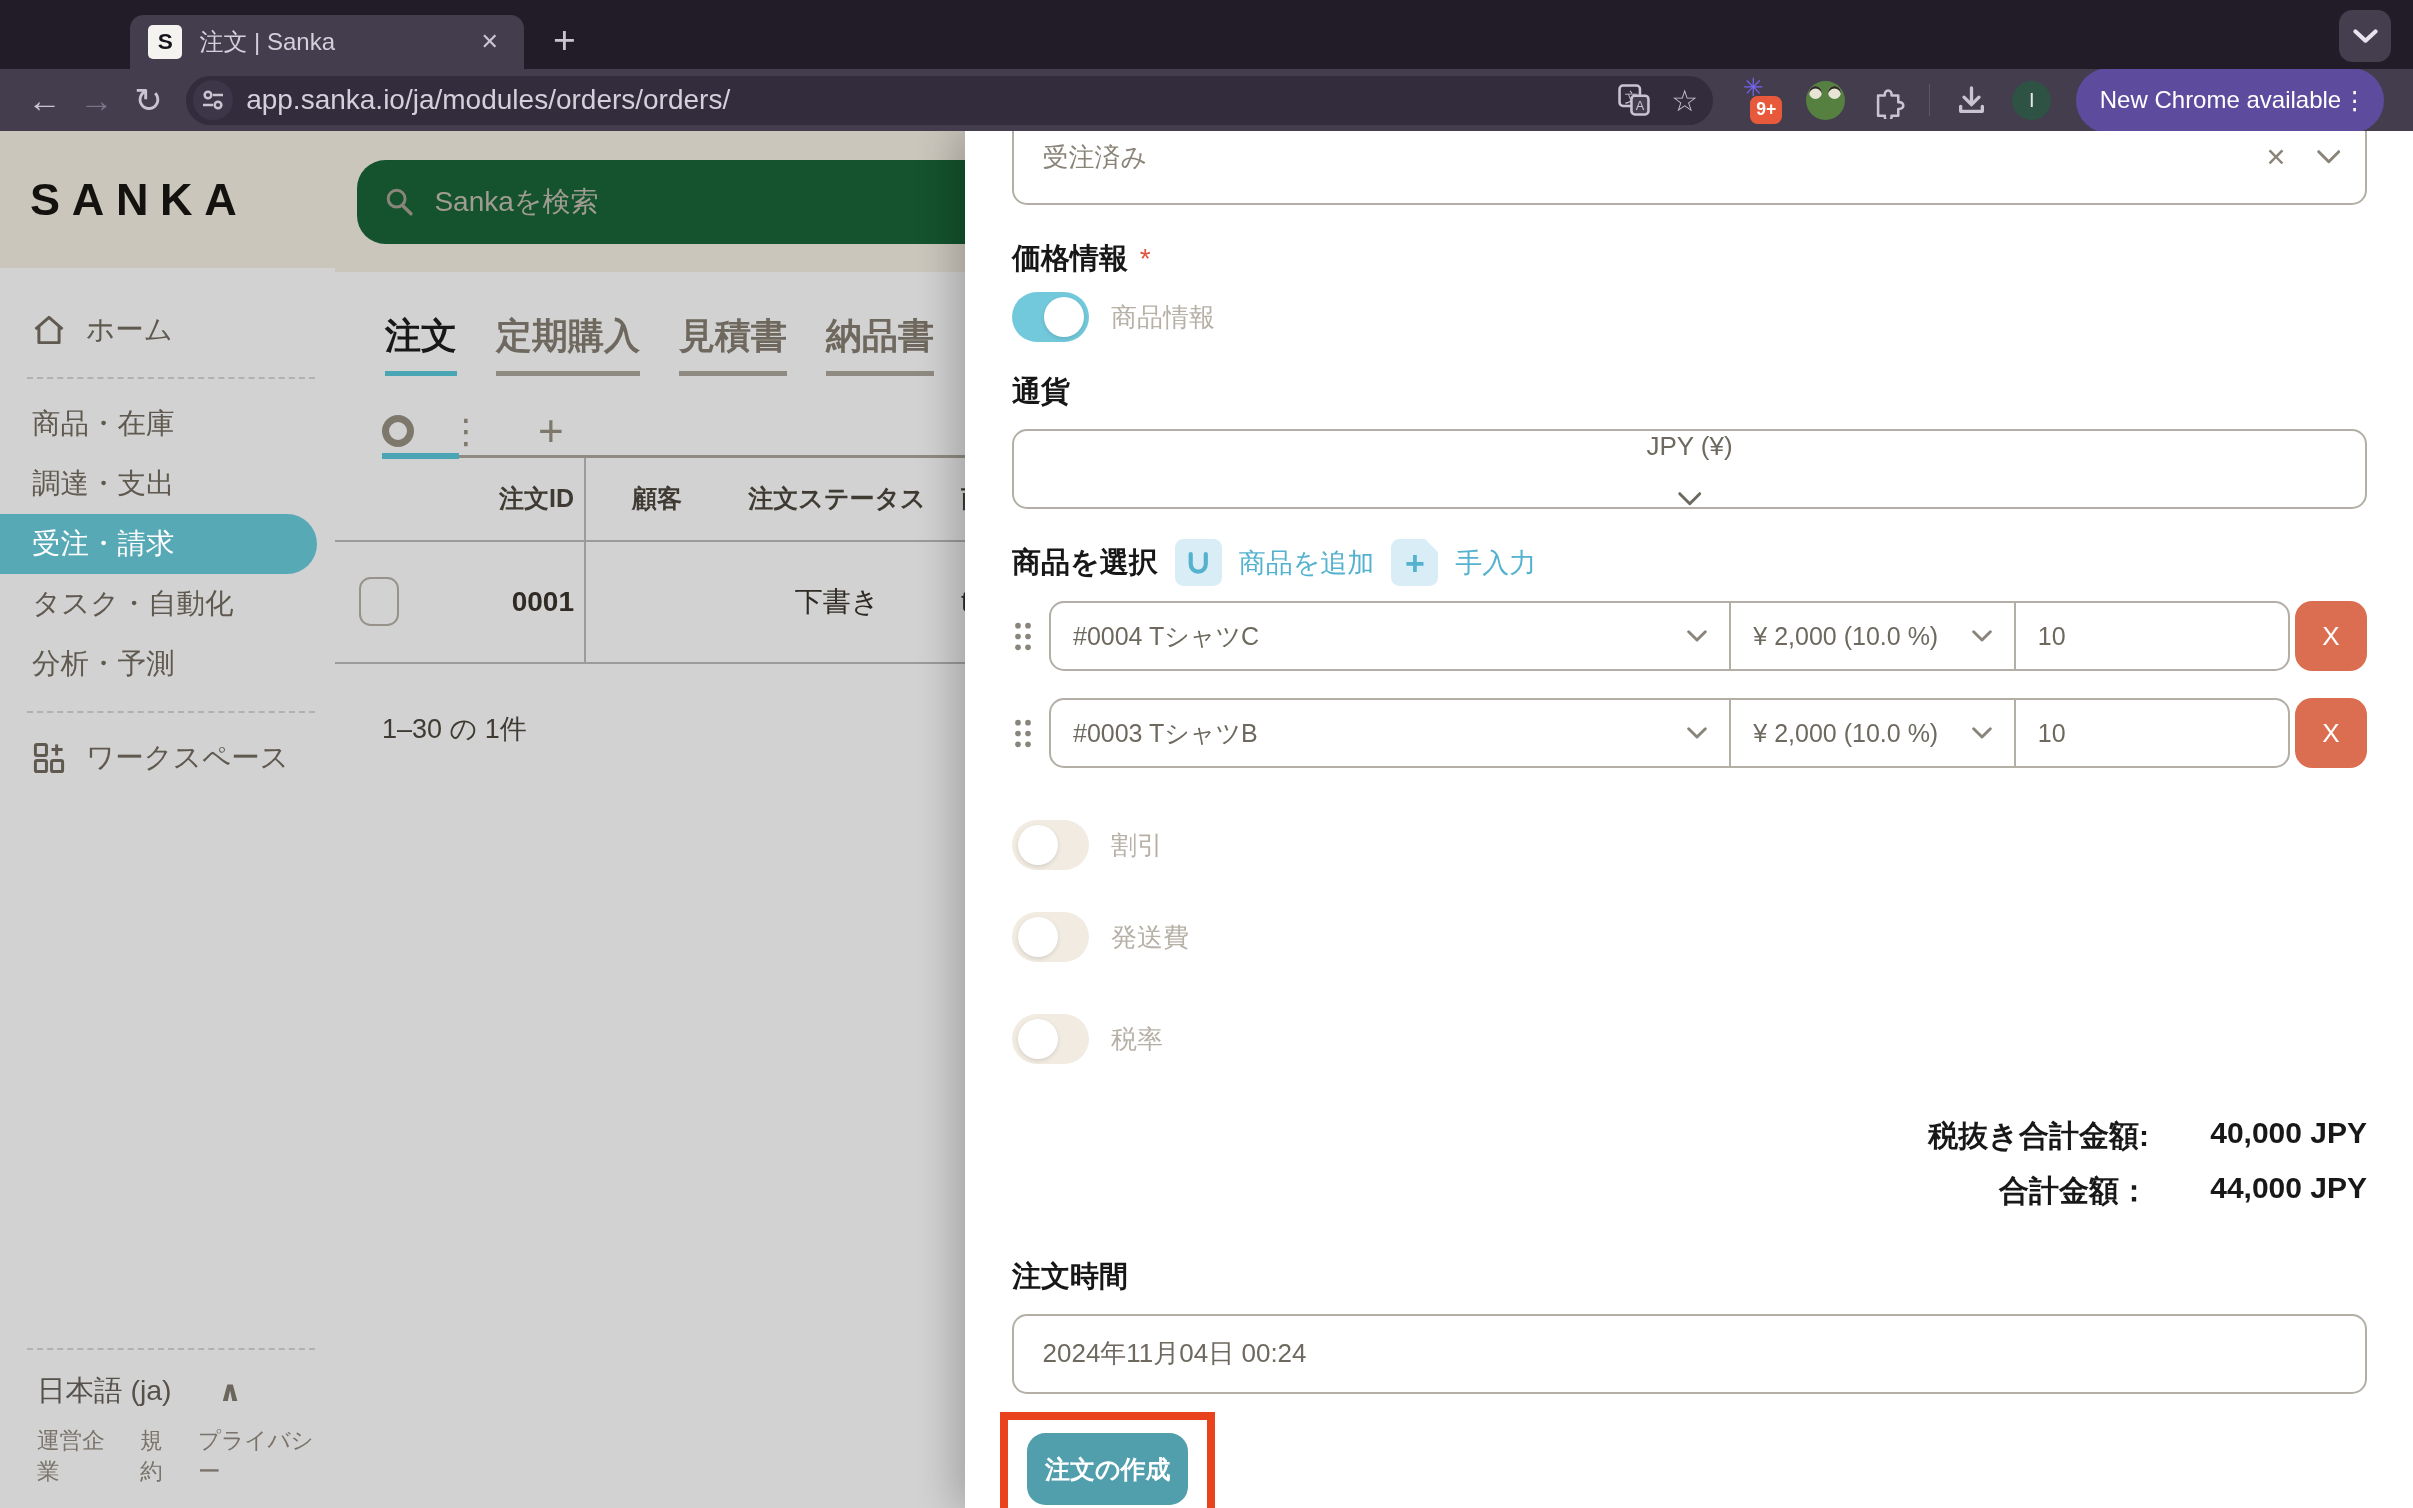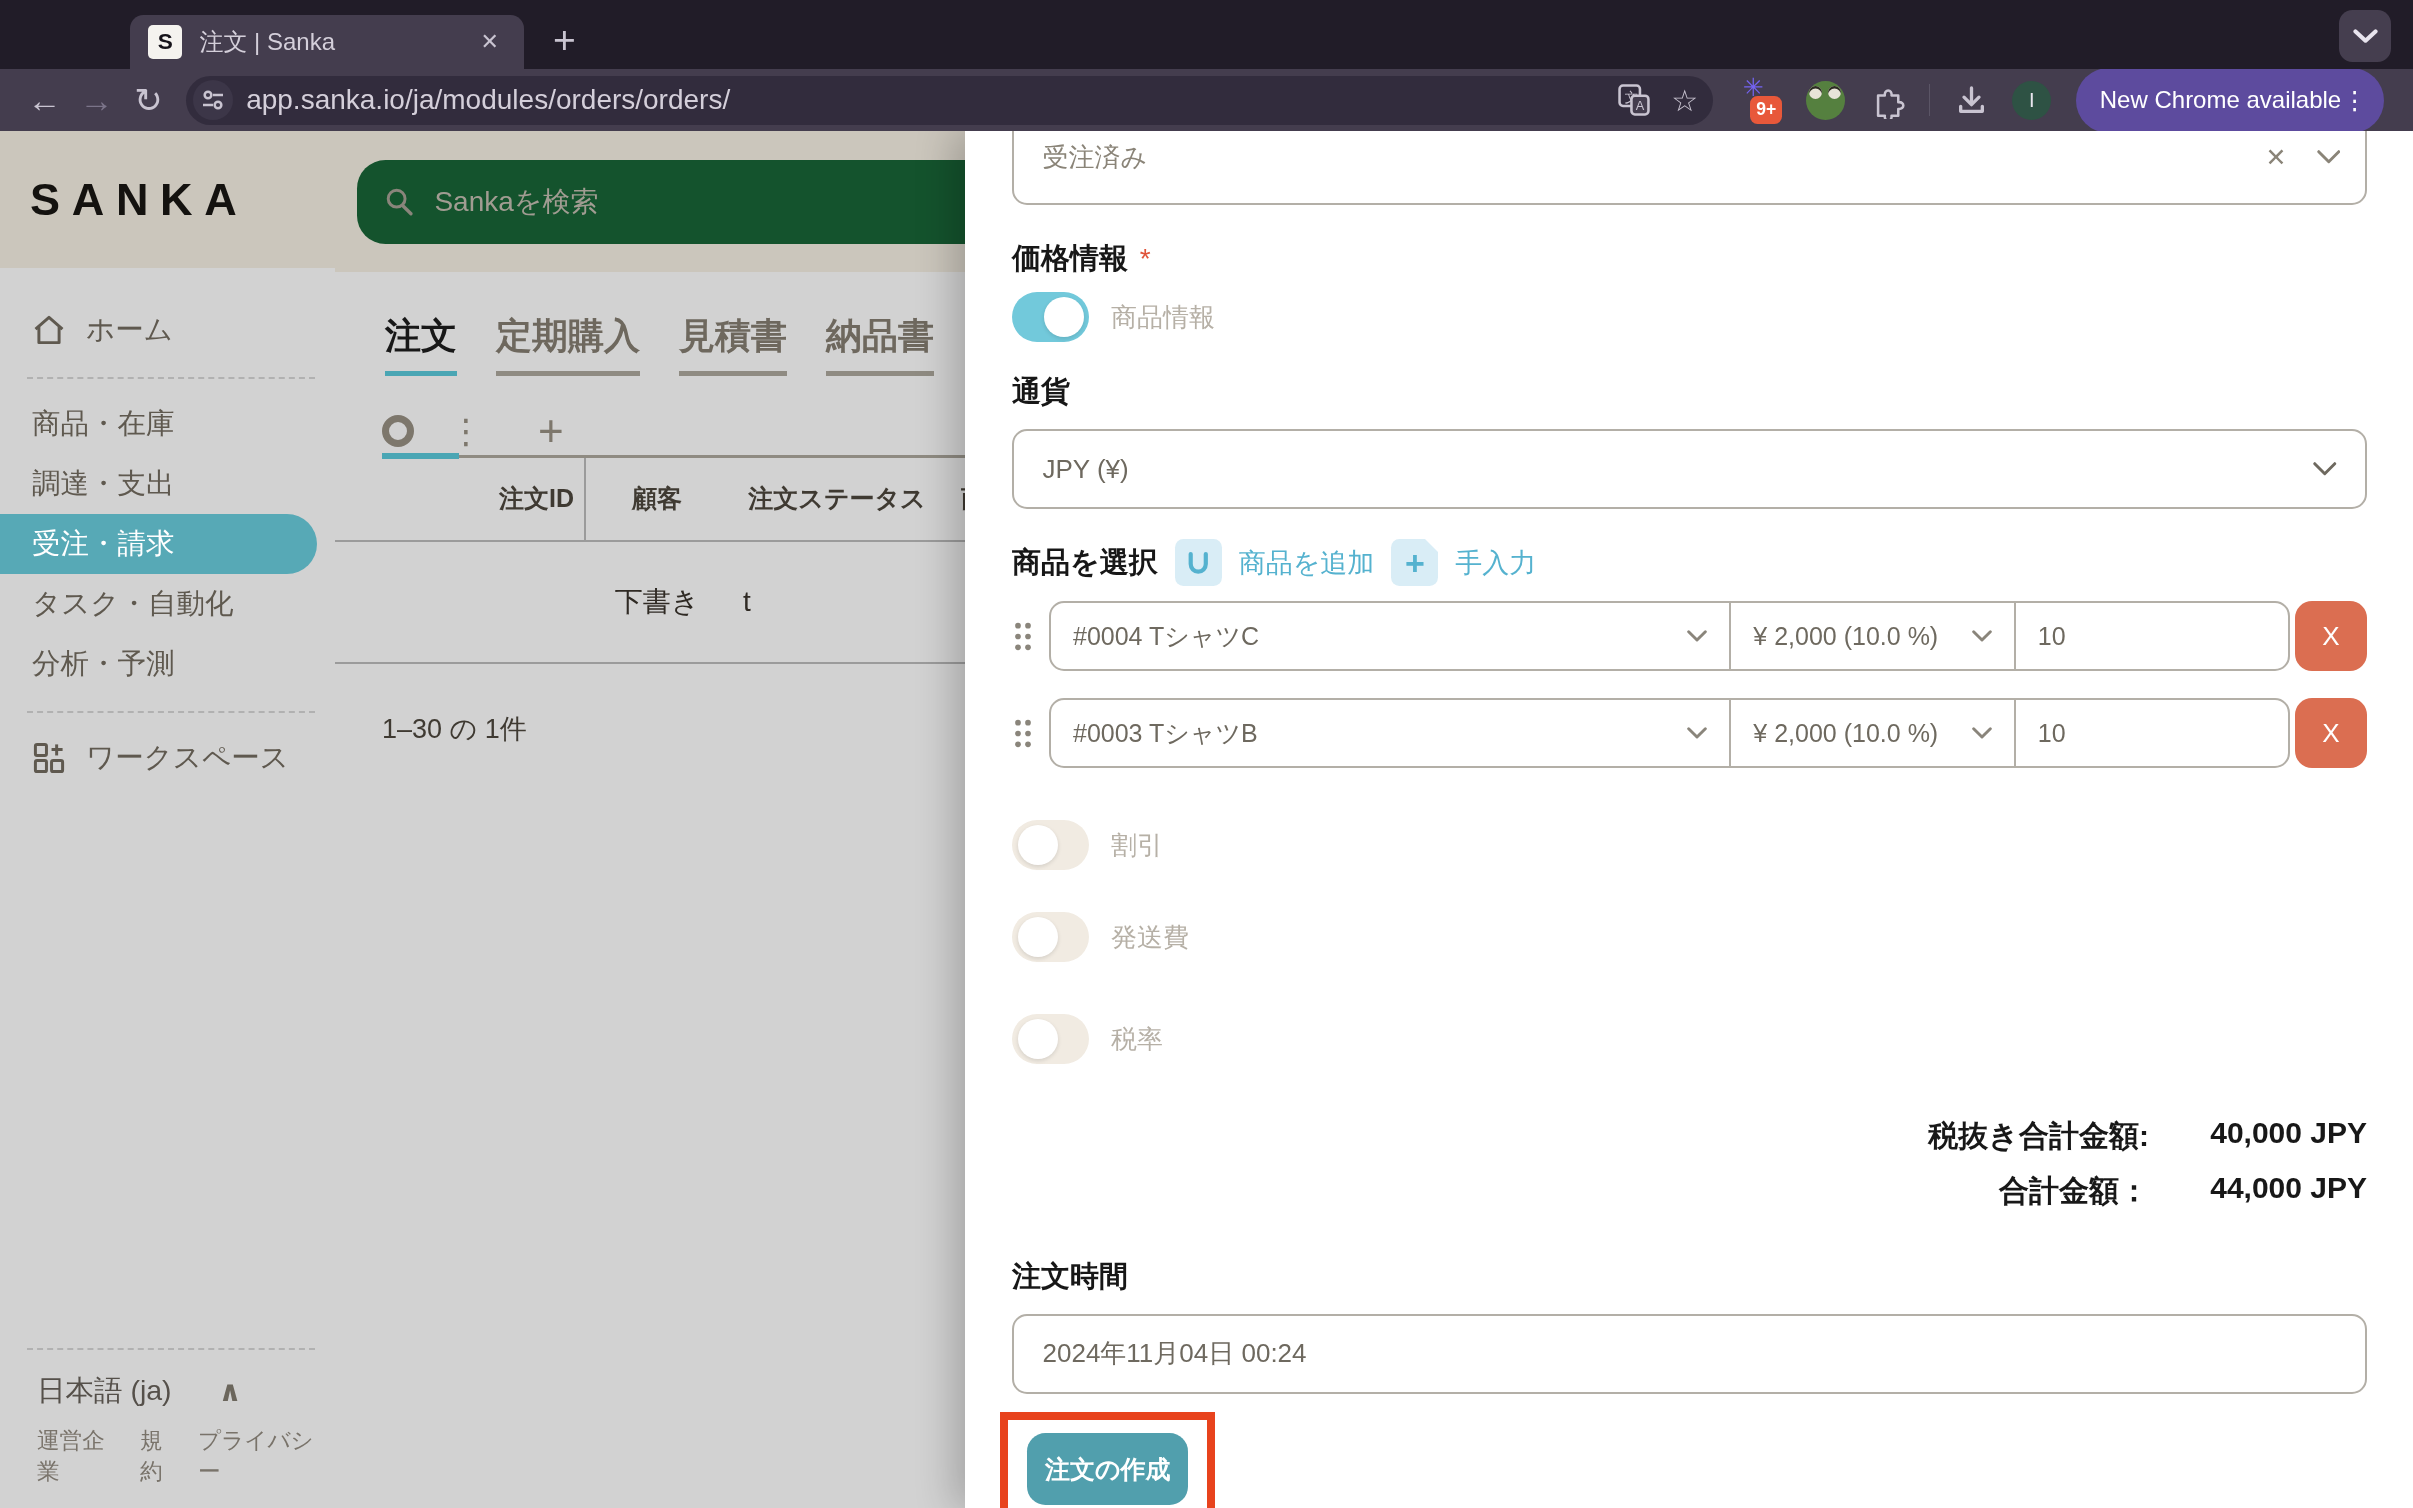--- a/index.html
+++ b/index.html
@@ -298,20 +298,24 @@
     </div>
     <div class="view-line"></div>
 
     <div class="grid-head">
       <div class="c-id">注文ID</div>
       <div class="c-center">顧客</div>
       <div class="c-center">注文ステータス</div>
       <div class="c-left">商品</div>
     </div>
     <div class="grid-row">
+      <div class="c-id withbox">
+        <span class="checkbox"></span>
+        <span class="bold">0001</span>
+      </div>
       <div class="c-center"></div>
       <div class="c-center">下書き</div>
       <div class="c-left">t</div>
     </div>
     <div class="count">1–30 の 1件</div>
 
     <div class="panel">
 
       <div class="field-box status-select">
         <span>受注済み</span>
@@ -327,21 +331,21 @@
       </div>
 
       <div class="toggle-row" style="margin-top:13.4px;">
         <span class="toggle on">
             <span class="knob"></span>
           </span>
         <span class="toggle-label">商品情報</span>
       </div>
 
       <div style="margin-top:30px;"><span class="flabel">通貨</span></div>
-      <div class="field-box" style="margin-top:17px;">
+      <div class="field-box" style="margin-top:17px;flex-direction:column;">
         <span>JPY (¥)</span>
         <span style="flex:1;"></span>
         <svg width="23.5" height="15" viewBox="0 0 28 18">
             <polyline points="2,2 14,14 26,2" fill="none" stroke="#6e695f" stroke-width="3.5" stroke-linecap="round" stroke-linejoin="round"></polyline>
           </svg>
       </div>
 
       <div class="products-header">
         <span class="flabel">商品を選択</span>
         <span class="mini-sq">

